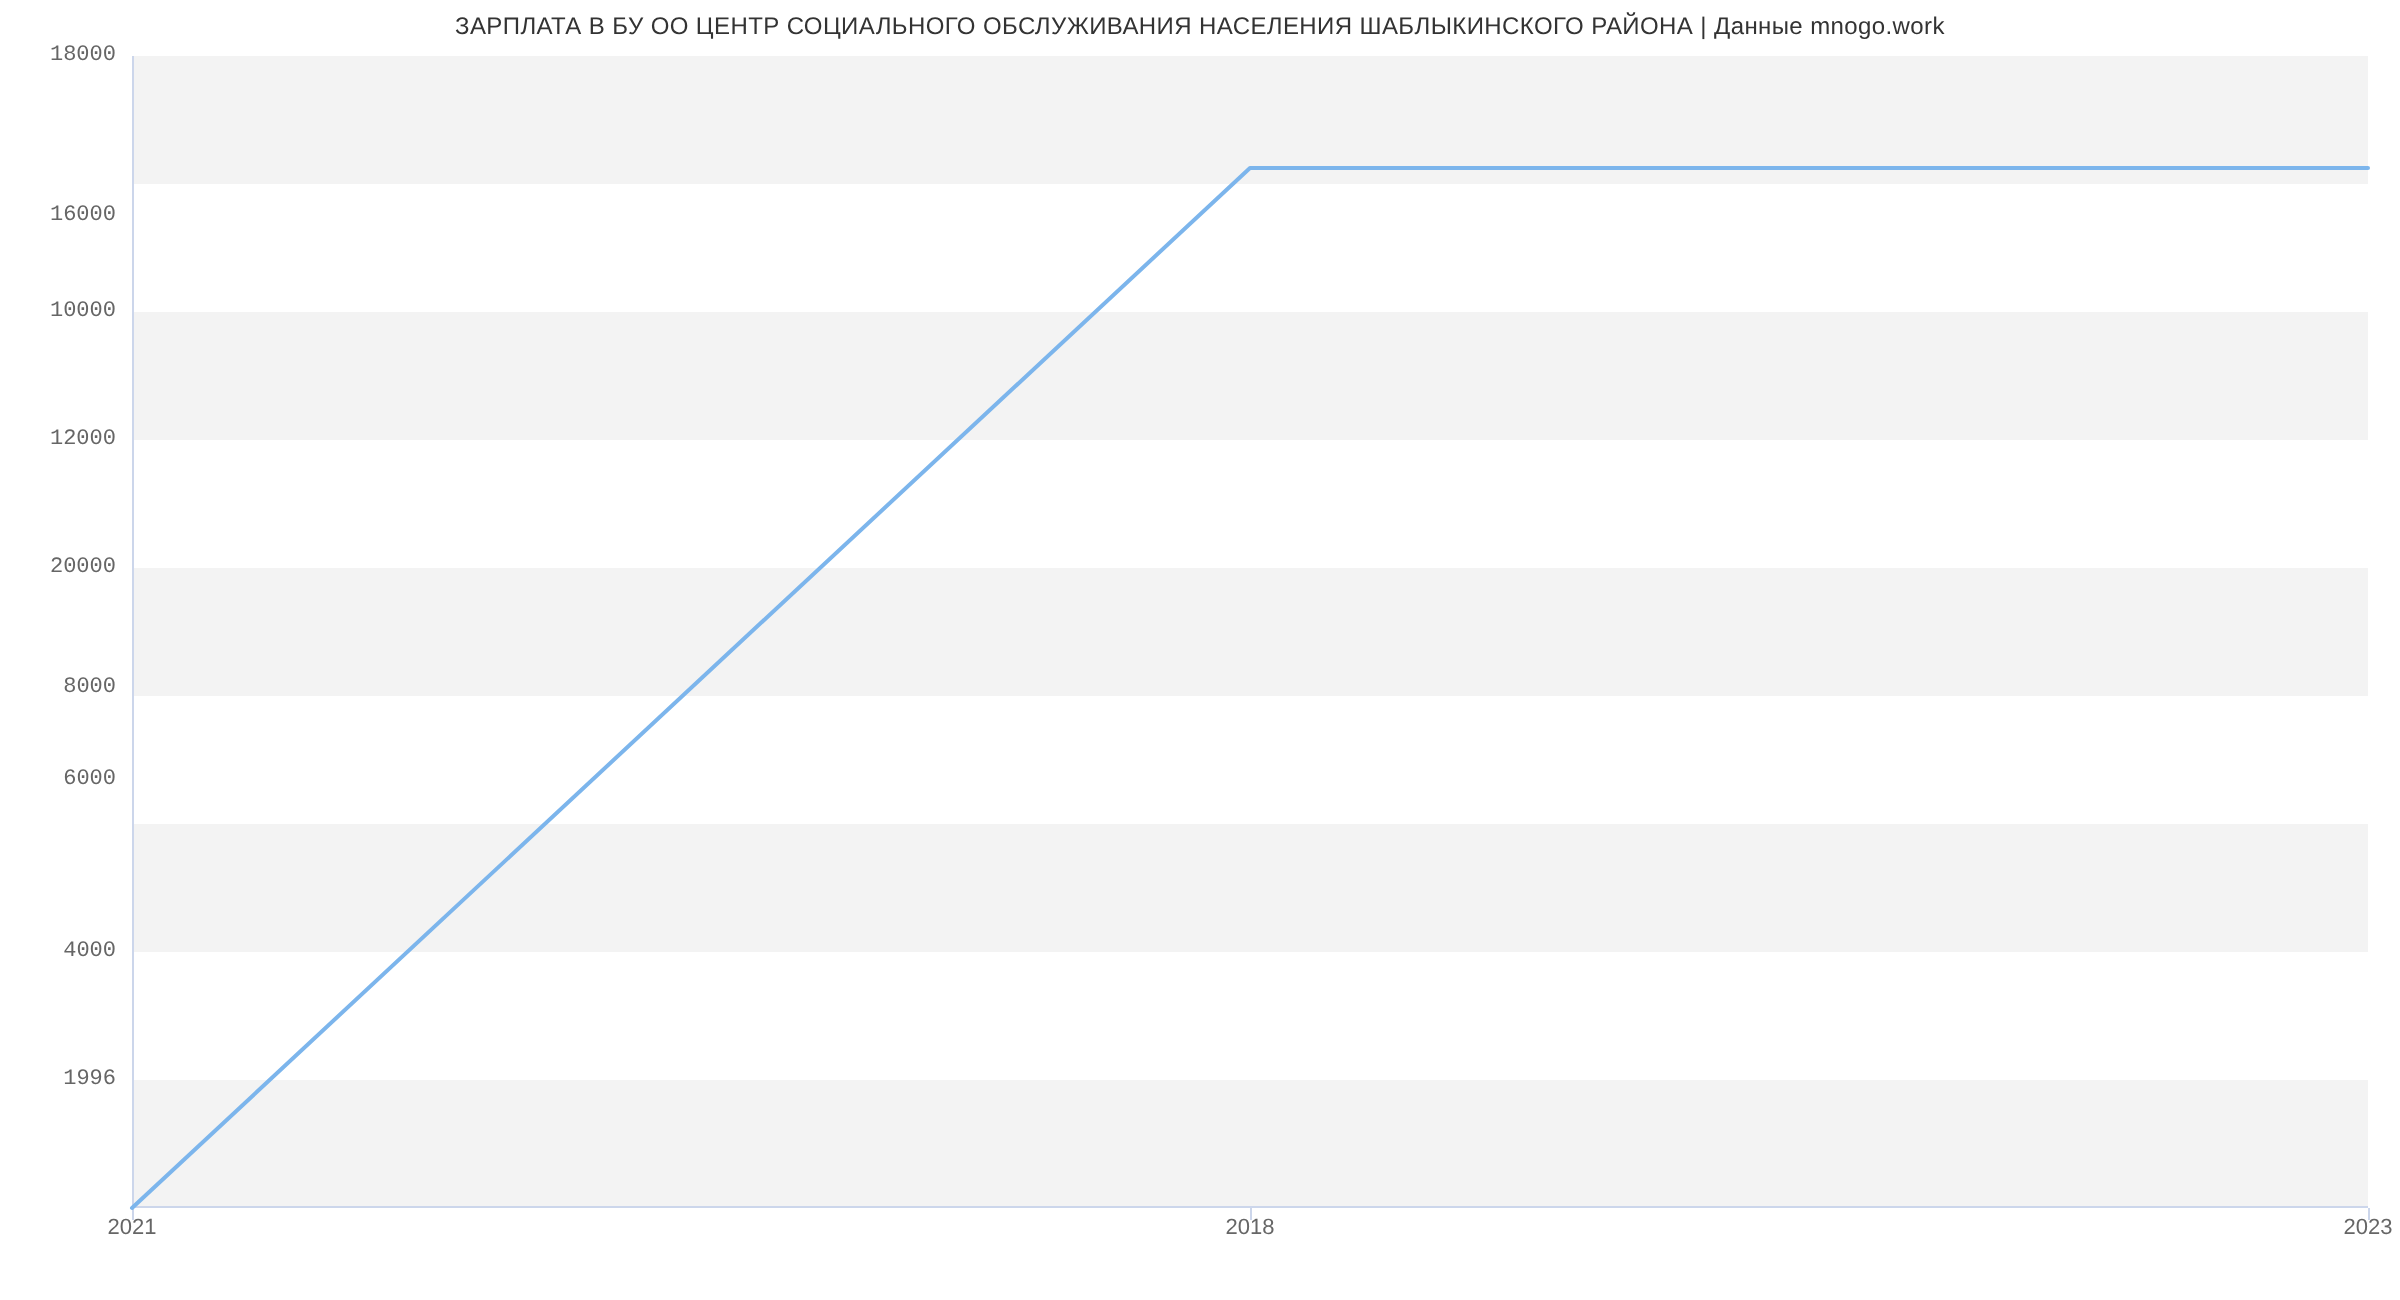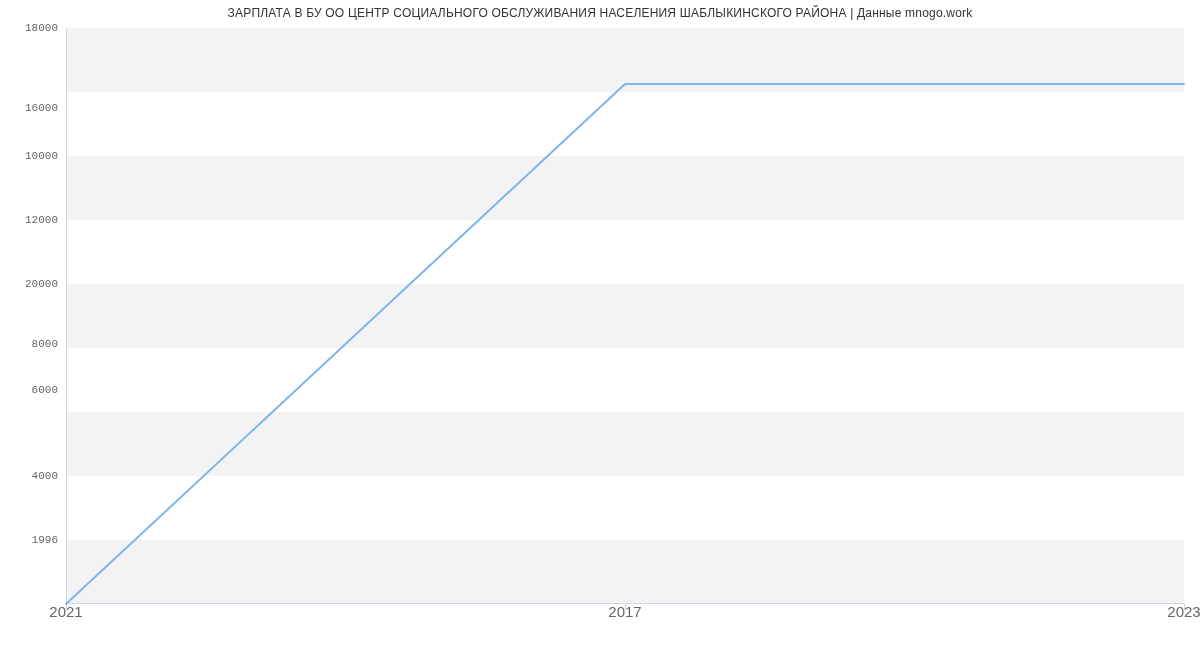--- a/index.html
+++ b/index.html
@@ -64,21 +64,21 @@
     font-size: 11px;
     color: #666666;
     text-align: right;
     white-space: nowrap;
     font-family: Liberation Mono, monospace;
   }
   .xtick-label {
     position: absolute;
     bottom: 30px;
     transform: translateX(-50%);
-    font-size: 15px;
+    font-size: 11px;
     color: #666666;
   }
   .xtick-mark {
     position: absolute;
     bottom: -6px;
     width: 0;
     height: 6px;
     border-left: 1px solid #ccd6eb;
   }
   svg.line-layer {
@@ -127,15 +127,15 @@
   <div class="ytick-label" style="top:476px">4000</div>
   <div class="ytick-label" style="top:390px">6000</div>
   <div class="ytick-label" style="top:344px">8000</div>
   <div class="ytick-label" style="top:284px">20000</div>
   <div class="ytick-label" style="top:220px">12000</div>
   <div class="ytick-label" style="top:156px">10000</div>
   <div class="ytick-label" style="top:108px">16000</div>
   <div class="ytick-label" style="top:28px">18000</div>
 
   <div class="xtick-label" style="left:66px">2021</div>
-  <div class="xtick-label" style="left:625px">2017</div>
+  <div class="xtick-label" style="left:625px">2018</div>
   <div class="xtick-label" style="left:1184px">2023</div>
 </div>
 
 </body></html>

